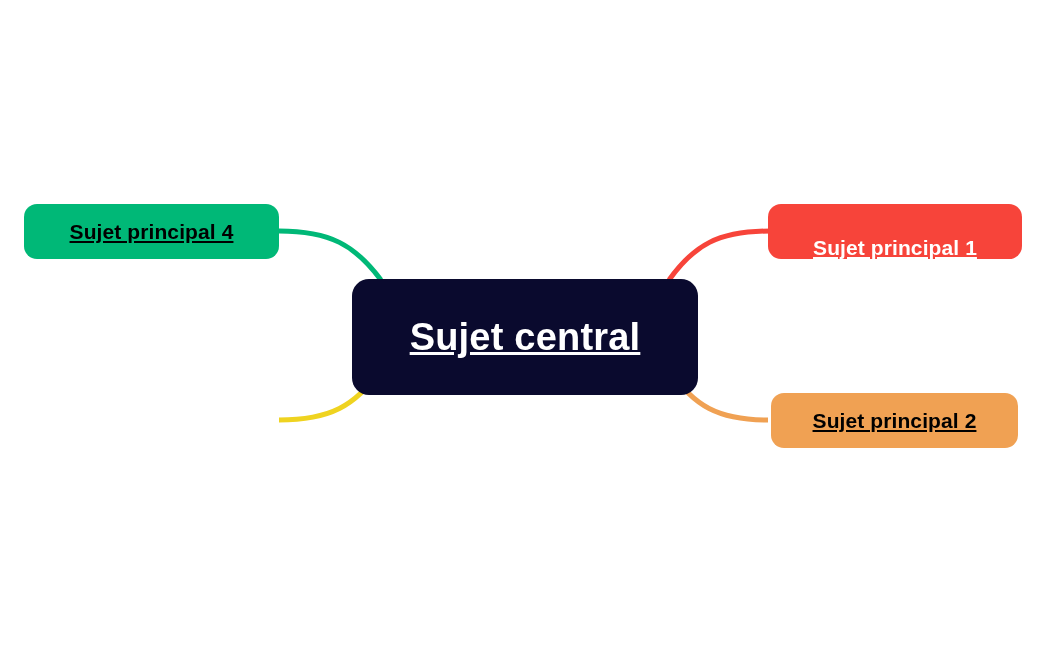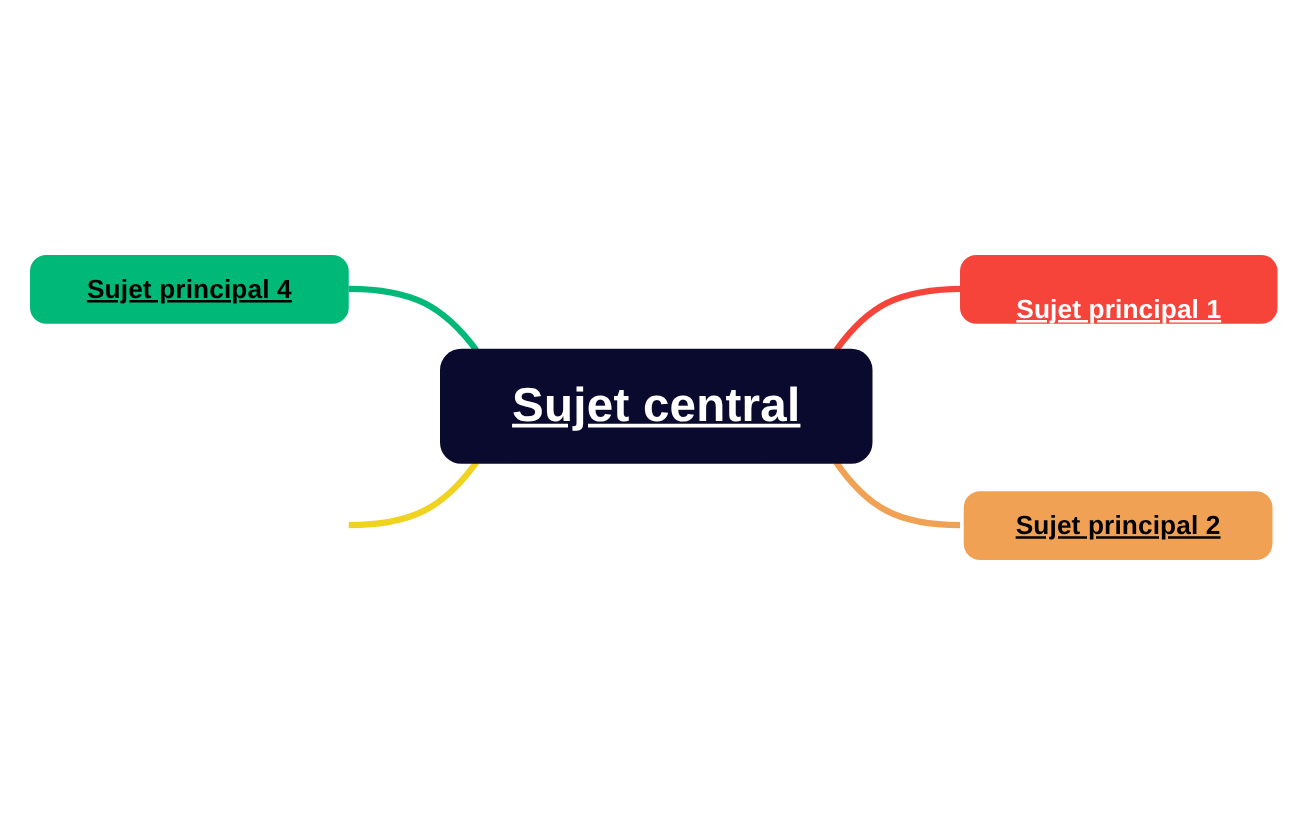--- a/index.html
+++ b/index.html
@@ -38,21 +38,21 @@
   .node-label {
     display: block;
     line-height: 1;
     text-decoration: underline;
   }
   
   #node-central {
     left: 352px;
     top: 279px;
     width: 346px;
-    height: 92px;
+    height: 116px;
     background: #0a0a2e;
     border-radius: 17px;
     z-index: 3;
   }
   #node-central .node-label {
     color: #ffffff;
     font-size: 38px;
     font-weight: 600;
     letter-spacing: 0.2px;
   }

